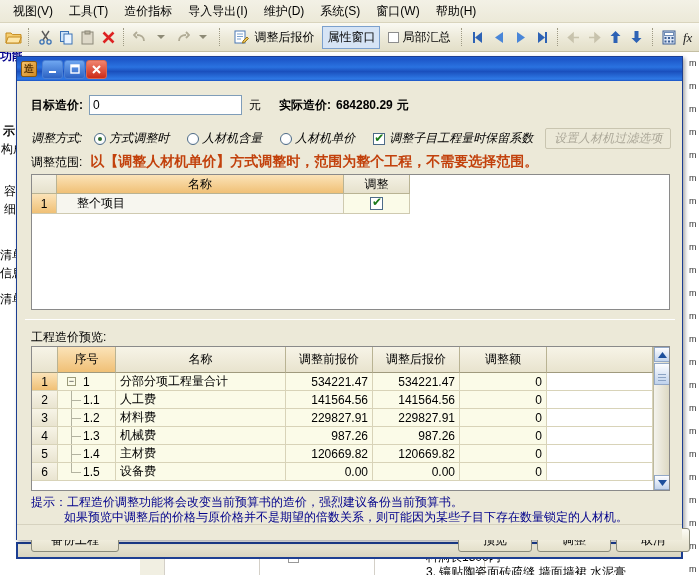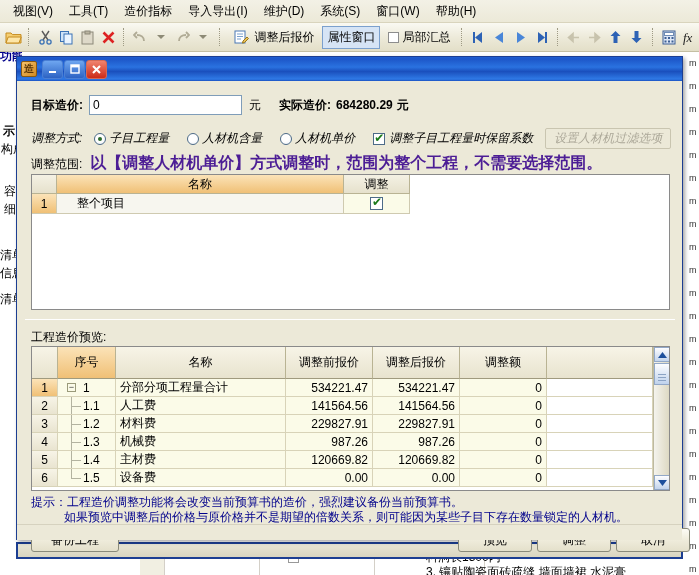--- a/index.html
+++ b/index.html
@@ -108,21 +108,21 @@
     content: "✔"; position: absolute; left: 0px; top: -3px;
     font-size: 12px; color: #1a7a1a; line-height: 14px;
   }
   .btn-disabled {
     margin-left: 12px; height: 21px; padding: 0 8px;
     border: 1px solid #c9c5b0; background: #ece9d8; color: #aca899;
     font-size: 12px; display: flex; align-items: center; border-radius: 2px;
   }
 
   .row3 { position: absolute; left: 14px; top: 72px; display: flex; align-items: baseline; white-space: nowrap; }
-  .red { color: #4c1d95; font-weight: bold; font-size: 16px; }
+  .red { color: #c2410c; font-weight: bold; font-size: 14px; }
 
   .grid-top {
     position: absolute; left: 14px; top: 93px; width: 639px; height: 136px;
     background: #fff; border: 1px solid #8a8a8a;
   }
   .gt-head { display: flex; height: 19px; }
   .gt-head .hc {
     border-right: 1px solid #b9b393; border-bottom: 1px solid #b9b393;
     font-size: 12px; display: flex; align-items: center; justify-content: center;
     background: linear-gradient(to bottom,#fbe3b8,#f0c076);
@@ -138,21 +138,21 @@
   .gt-row .dc.chk { background: #fbfbe8; justify-content: center; padding-left: 0; }
 
   .preview-lbl { position: absolute; left: 14px; top: 248px; font-size: 12px; }
   .sep-line { position: absolute; left: 8px; top: 238px; width: 650px; height: 1px; background: #d0ccb8; border-bottom: 1px solid #fff; }
 
   .grid-bot {
     position: absolute; left: 14px; top: 265px; width: 639px; height: 145px;
     background: #fff; border: 1px solid #8a8a8a; overflow: hidden;
   }
   .gb-inner { position: absolute; left: 0; top: 0; right: 16px; bottom: 0; }
-  .gb-head { display: flex; height: 32px; }
+  .gb-head { display: flex; height: 26px; }
   .gb-head .hc {
     border-right: 1px solid #b9b393; border-bottom: 1px solid #a09a7e;
     font-size: 12px; display: flex; align-items: center; justify-content: center;
     background: linear-gradient(to bottom,#f7f4e7,#e8e3ce);
   }
   .gb-head .hc.seq { background: linear-gradient(to bottom,#fbe3b8,#f0c076); }
   .gb-row { display: flex; height: 18px; }
   .gb-row .dc {
     border-right: 1px solid #d8d3b8; border-bottom: 1px solid #d8d3b8;
     font-size: 12px; display: flex; align-items: center; background: #fbfbe8;
@@ -445,21 +445,21 @@
         <input class="inp" type="text" value="0" style="">
         <span class="unit">元</span>
         <span class="lbl-b" style="margin-left:18px;">实际造价:</span>
         <span class="lbl-b" style="margin-left:5px;">684280.29</span>
         <span class="lbl-b" style="margin-left:4px;">元</span>
       </div>
 
       <div class="row2">
         <span style="margin-right:12px;">调整方式:</span>
         <span class="radio on"></span>
-        <span class="rlabel">子目工程量</span>
+        <span class="rlabel">方式调整时</span>
         <span class="radio"></span>
         <span class="rlabel">人材机含量</span>
         <span class="radio"></span>
         <span class="rlabel">人材机单价</span>
         <span class="cbx on"></span>
         <span style="margin-left:4px;">调整子目工程量时保留系数</span>
         <span class="btn-disabled">设置人材机过滤选项</span>
       </div>
 
       <div class="row3">

